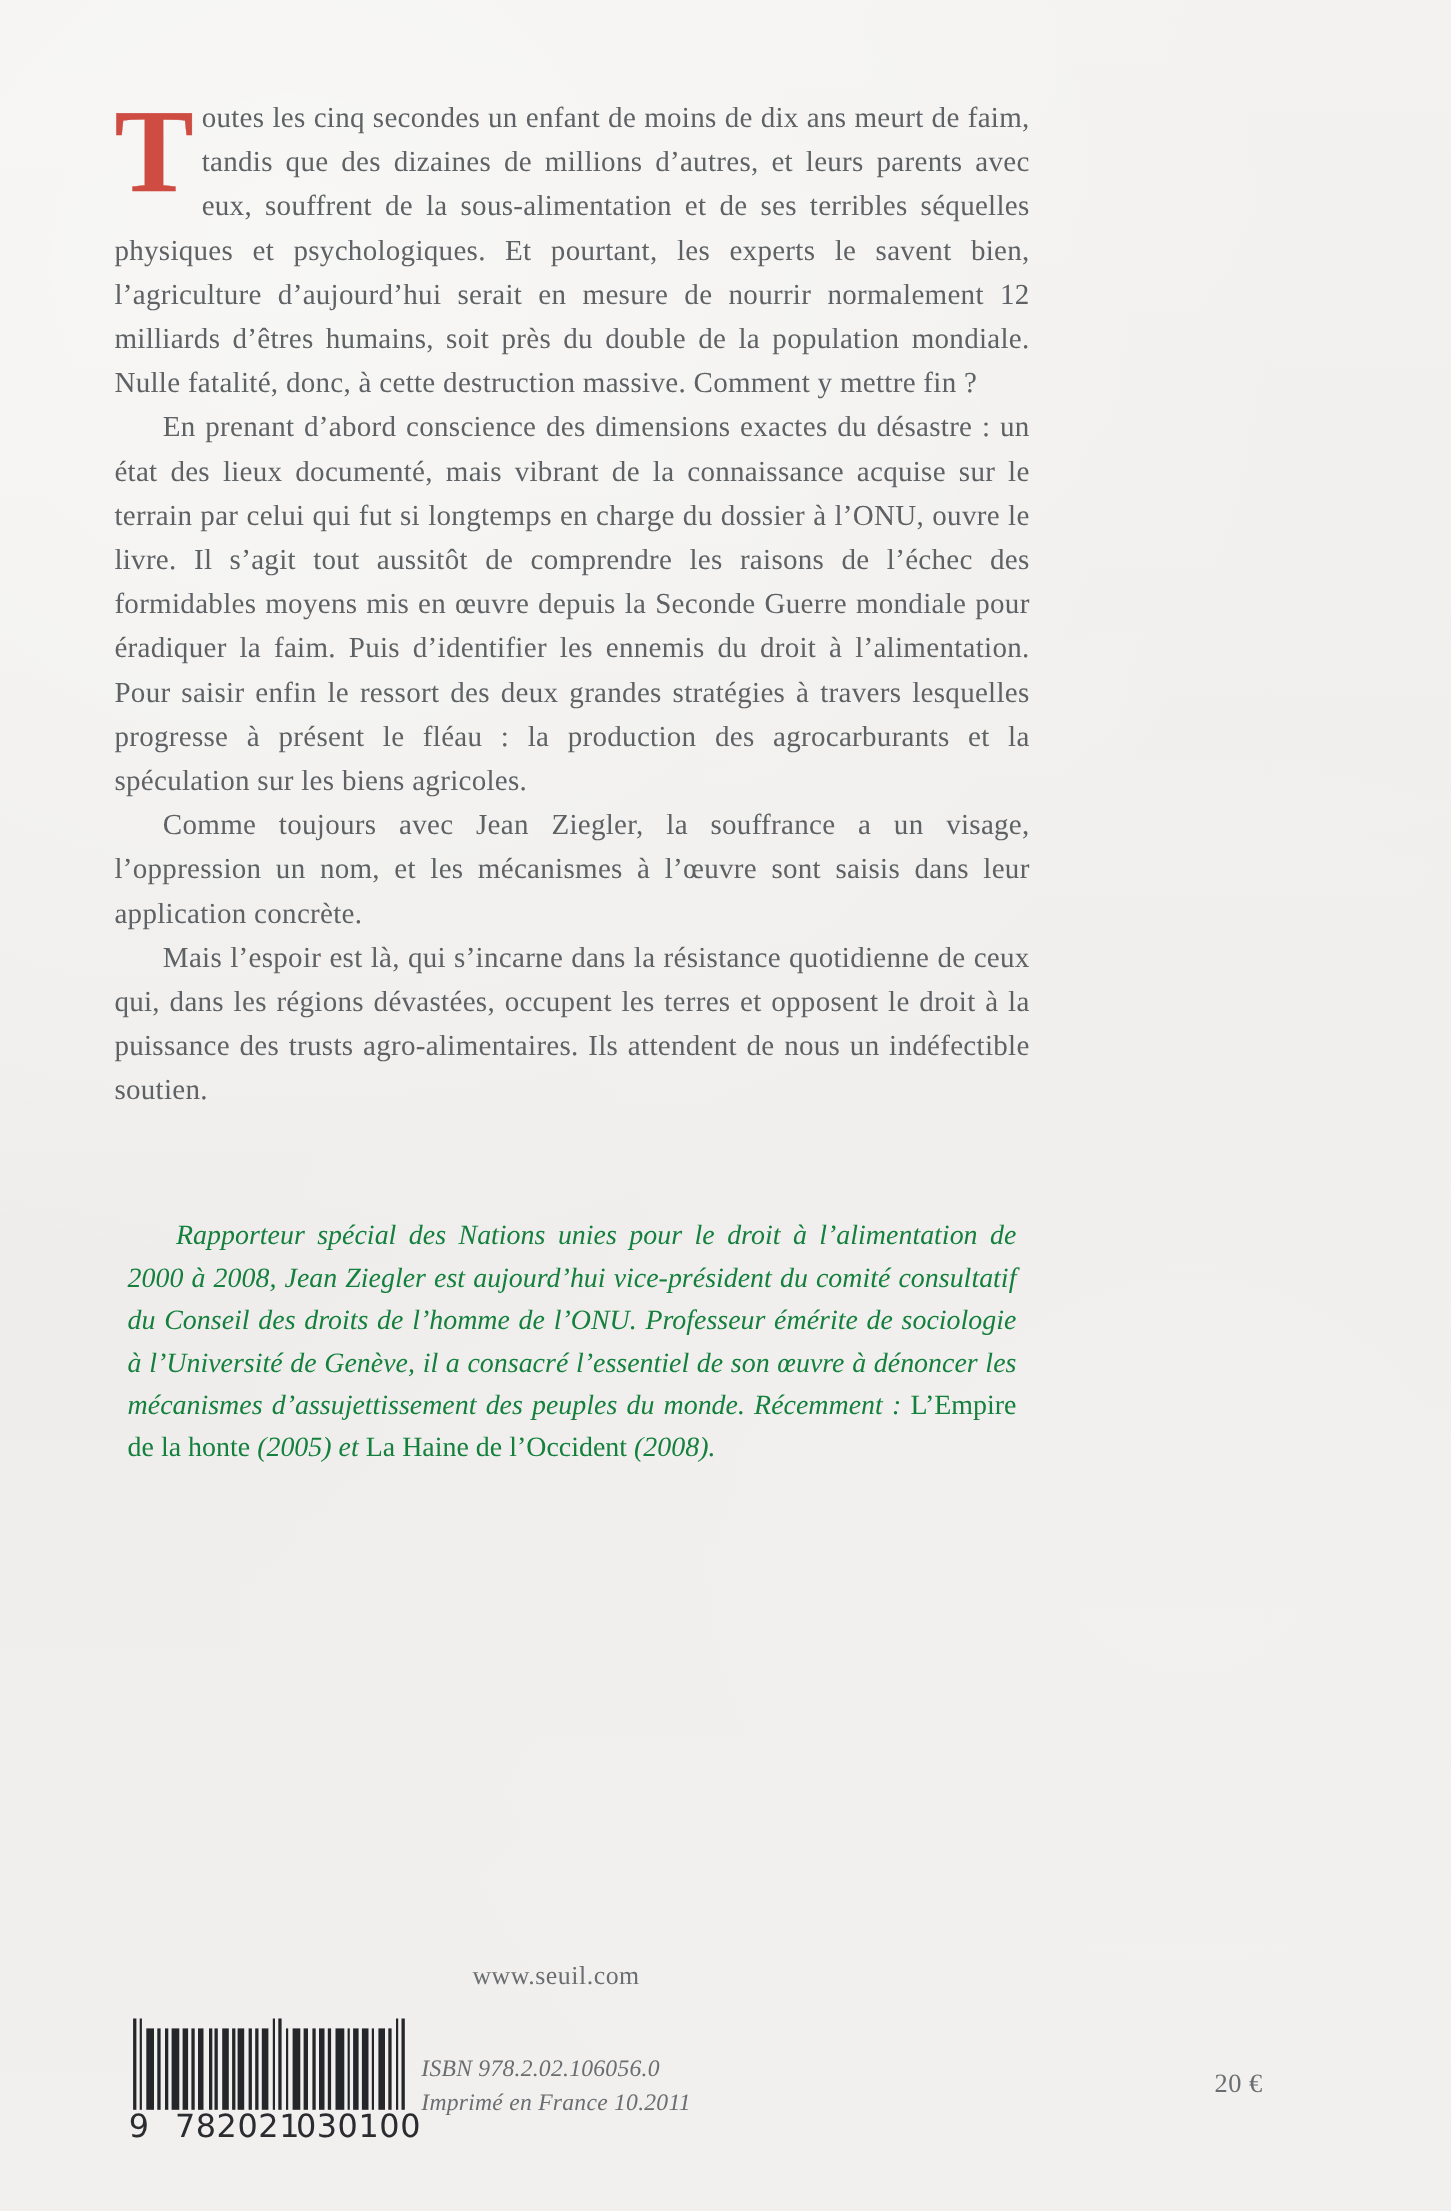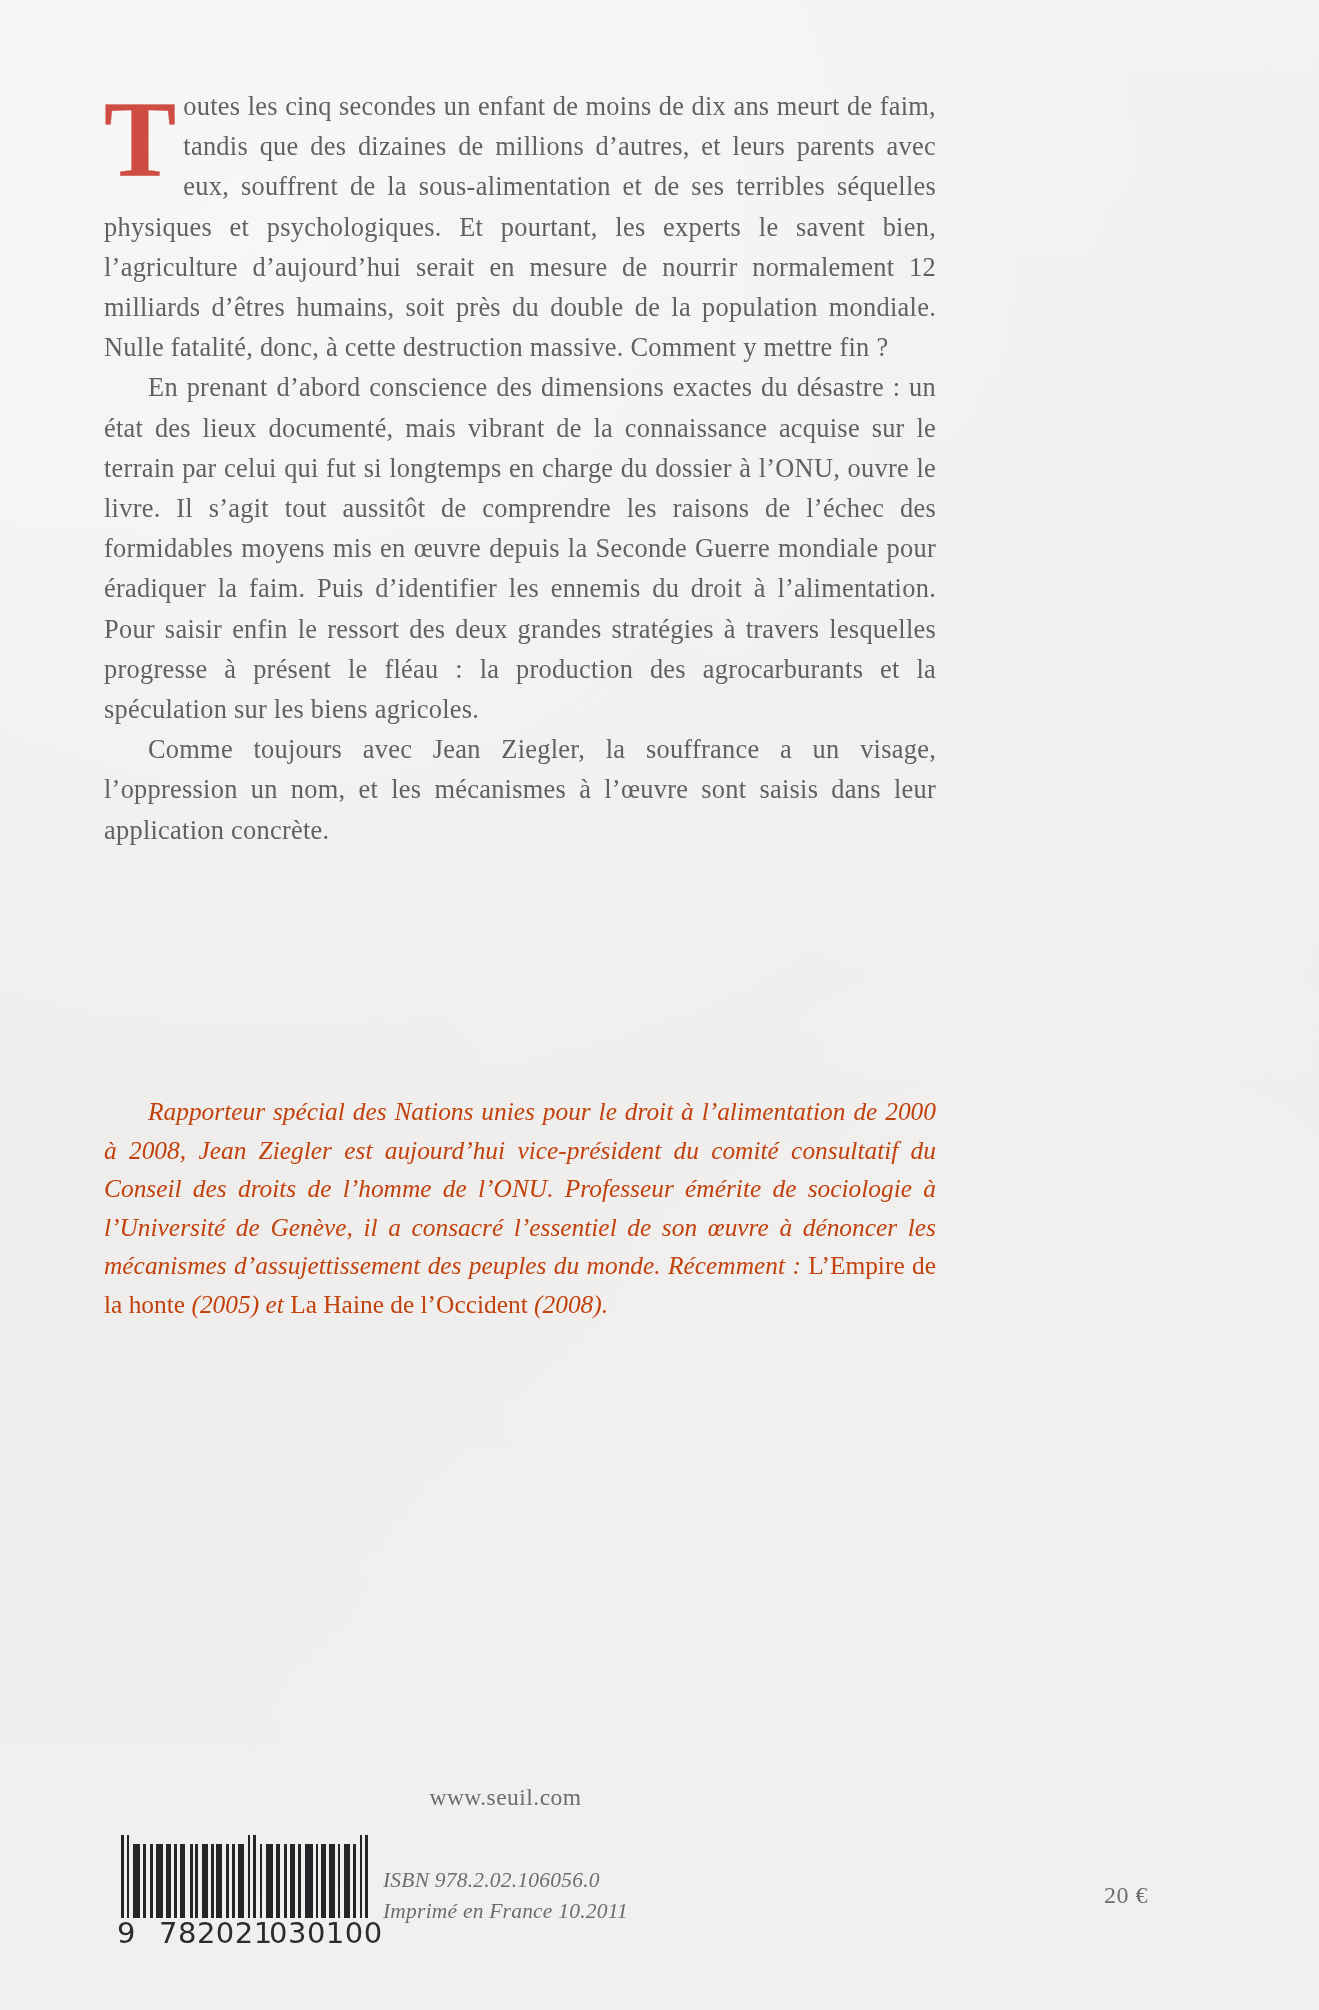--- a/index.html
+++ b/index.html
@@ -70,26 +70,26 @@
   }
 
   .bio {
     position: absolute;
     left: 104px;
     top: 1092px;
     width: 832px;
   }
 
   .bio p {
-    margin: 0;
+    margin: 12px;
     font-size: 25.4px;
     line-height: 38.6px;
     text-align: justify;
     font-style: italic;
-    color: #c2410c;
+    color: #15803d;
     text-indent: 44px;
   }
 
   .bio .roman {
     font-style: normal;
   }
 
   
   .footer {
     position: absolute;
@@ -175,20 +175,21 @@
 <body>
 
 <div class="paper-grain"></div>
 
 <div class="cover">
 
   <div class="blurb">
     <p class="first"><span class="dropcap">T</span><span>outes les cinq secondes un enfant de moins de dix ans meurt de faim, tandis que des dizaines de millions d’autres, et leurs parents avec eux, souffrent de la sous-alimentation et de ses terribles séquelles physiques et psychologiques. Et pourtant, les experts le savent bien, l’agriculture d’aujourd’hui serait en mesure de nourrir normalement 12 milliards d’êtres humains, soit près du double de la population mondiale. Nulle fatalité, donc, à cette destruction massive. Comment y mettre fin ?</span></p>
     <p>En prenant d’abord conscience des dimensions exactes du désastre : un état des lieux documenté, mais vibrant de la connaissance acquise sur le terrain par celui qui fut si longtemps en charge du dossier à l’ONU, ouvre le livre. Il s’agit tout aussitôt de comprendre les raisons de l’échec des formidables moyens mis en œuvre depuis la Seconde Guerre mondiale pour éradiquer la faim. Puis d’identifier les ennemis du droit à l’alimentation. Pour saisir enfin le ressort des deux grandes stratégies à travers lesquelles progresse à présent le fléau : la production des agrocarburants et la spéculation sur les biens agricoles.</p>
     <p>Comme toujours avec Jean Ziegler, la souffrance a un visage, l’oppression un nom, et les mécanismes à l’œuvre sont saisis dans leur application concrète.</p>
+    <p>Mais l’espoir est là, qui s’incarne dans la résistance quotidienne de ceux qui, dans les régions dévastées, occupent les terres et opposent le droit à la puissance des trusts agro-alimentaires. Ils attendent de nous un indéfectible soutien.</p>
   </div>
 
   <div class="bio">
     <p><span>Rapporteur spécial des Nations unies pour le droit à l’alimentation de 2000 à 2008, Jean Ziegler est aujourd’hui vice-président du comité consultatif du Conseil des droits de l’homme de l’ONU. Professeur émérite de sociologie à l’Université de Genève, il a consacré l’essentiel de son œuvre à dénoncer les mécanismes d’assujettissement des peuples du monde. Récemment : </span><span class="roman">L’Empire de la honte</span><span> (2005) </span><span>et </span><span class="roman">La Haine de l’Occident</span><span> (2008).</span></p>
   </div>
 
   <div class="footer">
 
     <div class="barcode-block">
       <div class="barcode-bars">

